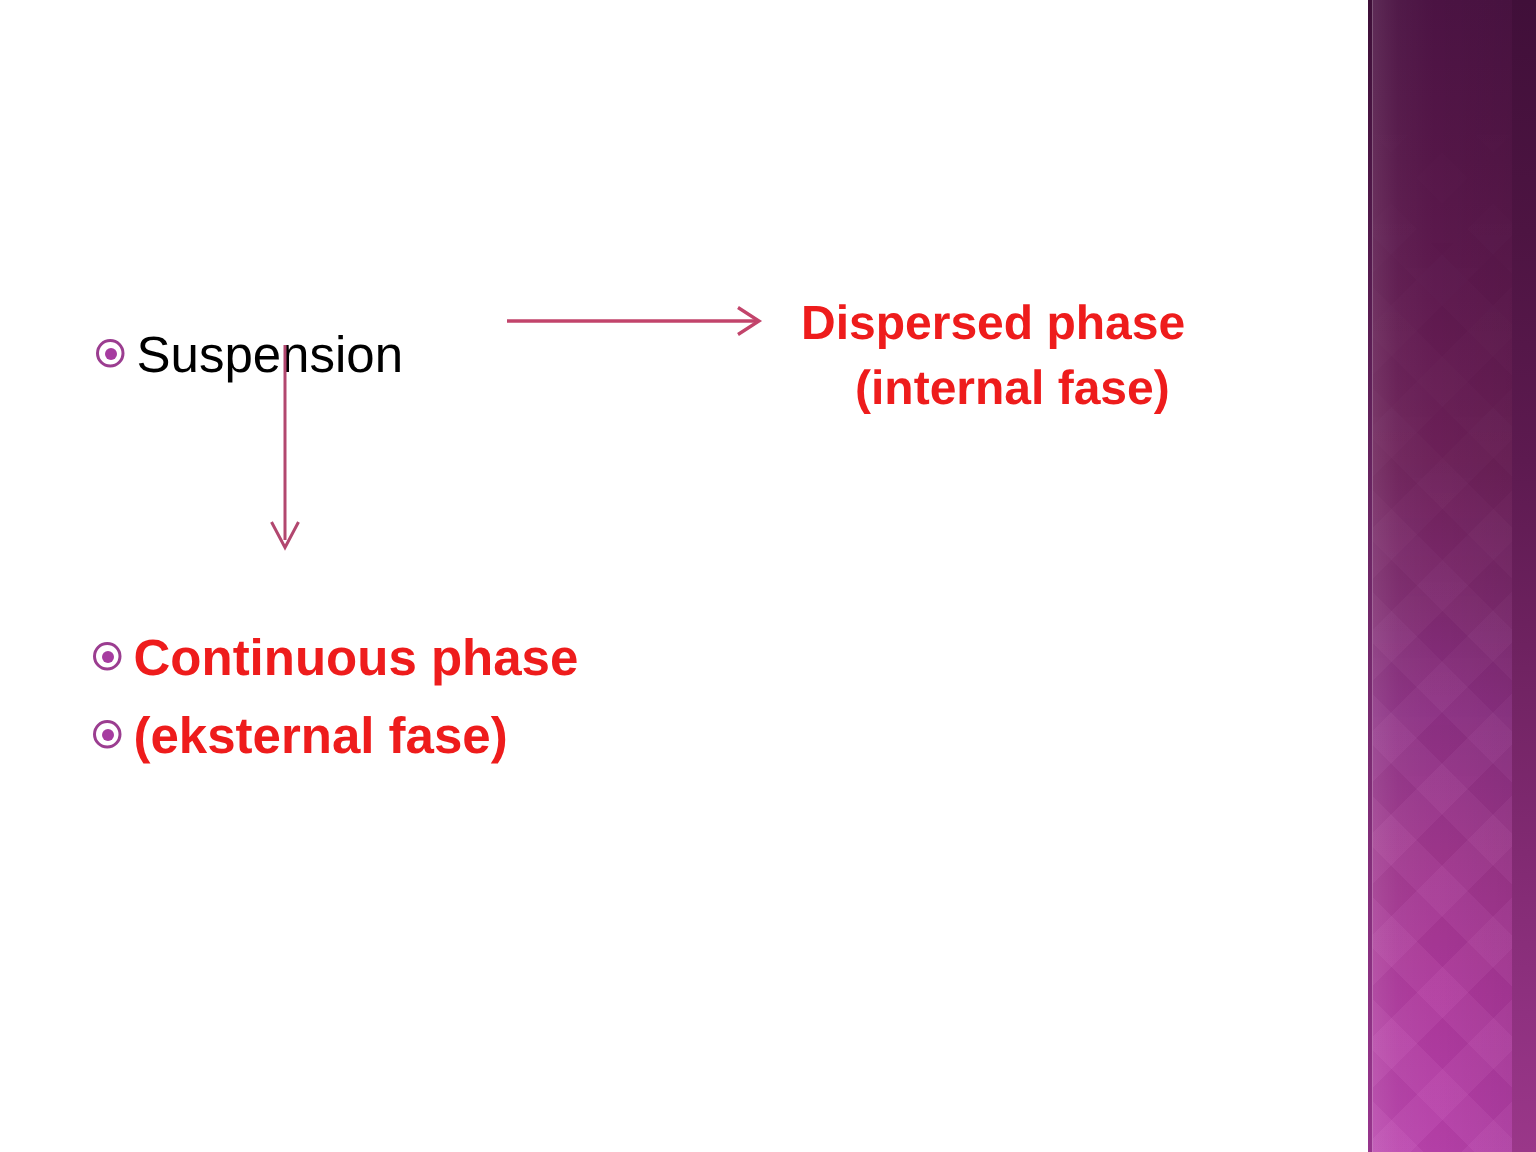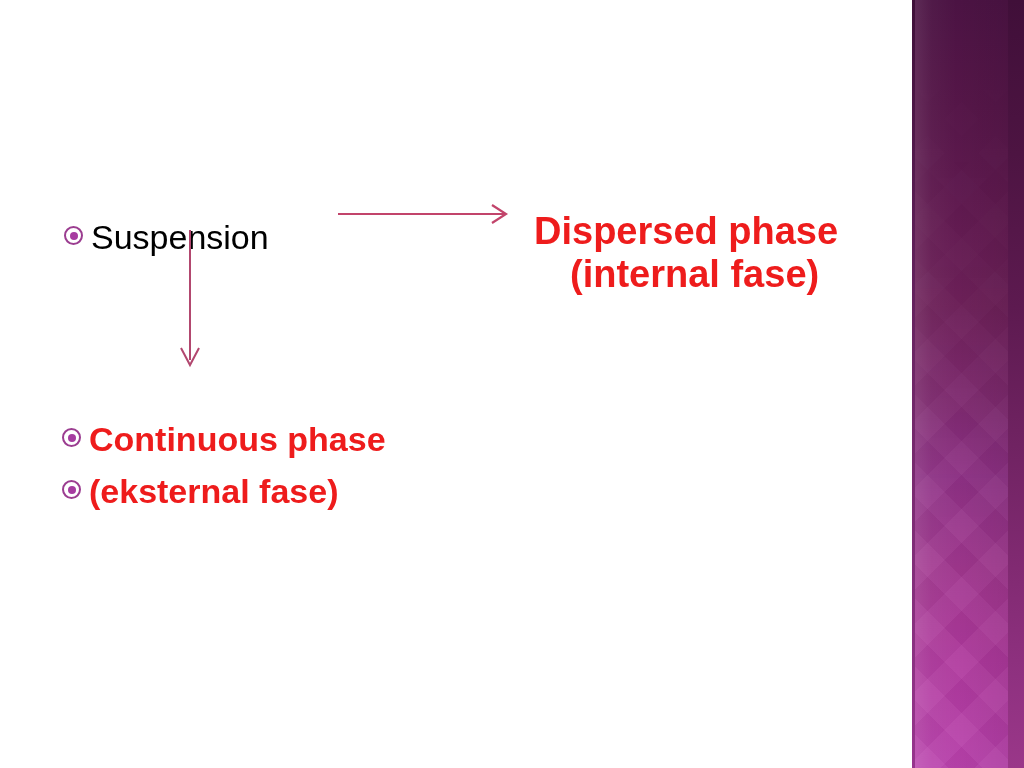--- a/index.html
+++ b/index.html
@@ -151,25 +151,24 @@
   #line-suspension { left: 64px; top: 192px; }
   #line-continuous { left: 62px; top: 394px; }
   #line-eksternal  { left: 62px; top: 446px; }
 
   
   .right-label {
     position: absolute;
     left: 534px;
     top: 194px;
     color: #ee1c1c;
-    font-size: 38px;
+    font-size: 32px;
     font-weight: bold;
     line-height: 43px;
     white-space: nowrap;
-    margin-top: 16px;
   }
   .right-label .l2 {
     display: block;
     padding-left: 36px;
   }
 
   
   .arrow-h {
     position: absolute;
     left: 336px;

